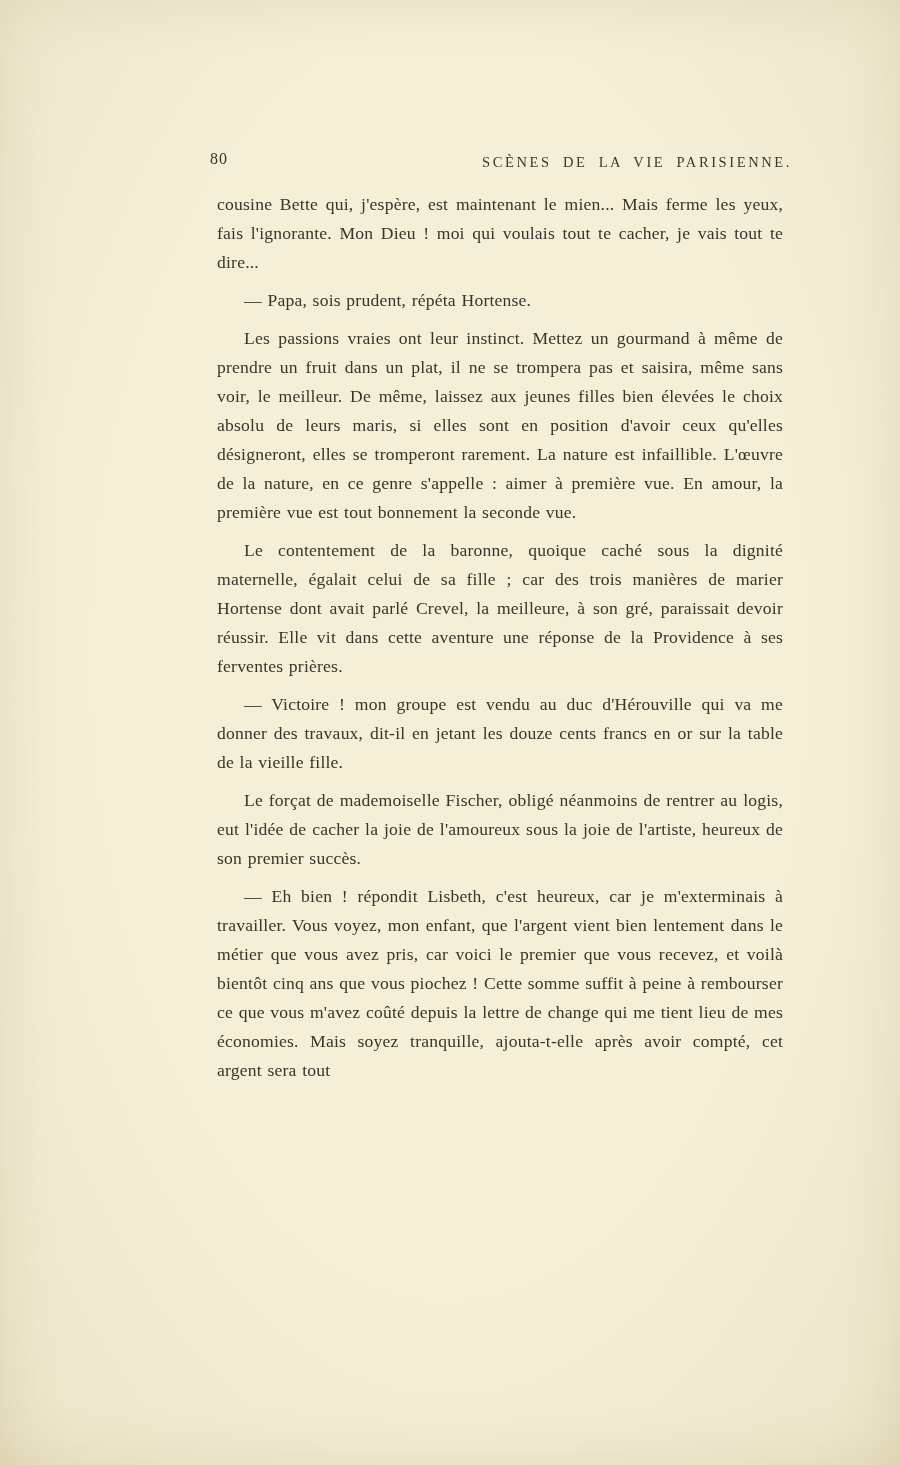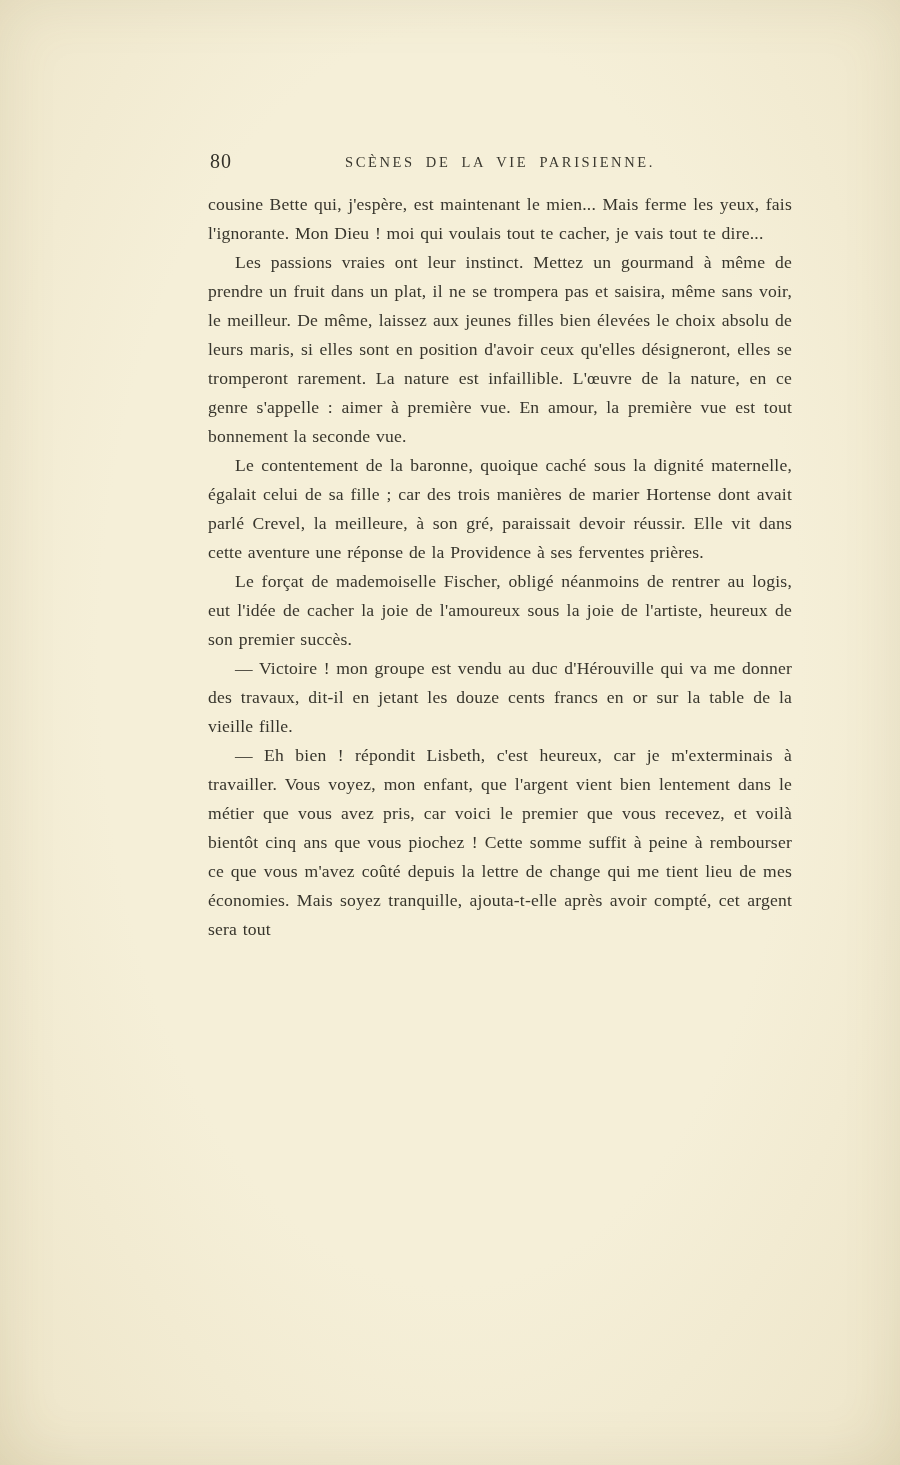--- a/index.html
+++ b/index.html
@@ -27,36 +27,36 @@
   }
   .running-header {
     position: relative;
     height: 30px;
     margin-bottom: 10px;
   }
   .page-number {
     position: absolute;
     left: 2px;
     top: 0;
-    font-size: 20px;
+    font-size: 16px;
     letter-spacing: 1px;
     color: #34322a;
     font-family: Liberation Serif, serif;
   }
   .header-title {
     display: block;
-    text-align: center;
+    text-align: right;
     font-size: 14.5px;
     letter-spacing: 2.6px;
     word-spacing: 5px;
     padding-top: 4px;
     color: #3a382f;
   }
   .body-text p {
-    margin: 0;
+    margin: 9px;
     font-size: 17.6px;
     line-height: 29px;
     text-align: justify;
     letter-spacing: 0.2px;
     word-spacing: 1px;
     color: #37352c;
   }
   .body-text p.indent {
     text-indent: 27px;
   }
@@ -67,21 +67,22 @@
 <div class="page">
   <div class="text-block">
 
     <div class="running-header">
       <span class="page-number">80</span>
       <span class="header-title">SCÈNES DE LA VIE PARISIENNE.</span>
     </div>
 
     <div class="body-text">
       <p>cousine Bette qui, j'espère, est maintenant le mien... Mais ferme les yeux, fais l'ignorante. Mon Dieu ! moi qui voulais tout te cacher, je vais tout te dire...</p>
+      <p class="indent">— Papa, sois prudent, répéta Hortense.</p>
       <p class="indent">Les passions vraies ont leur instinct. Mettez un gourmand à même de prendre un fruit dans un plat, il ne se trompera pas et saisira, même sans voir, le meilleur. De même, laissez aux jeunes filles bien élevées le choix absolu de leurs maris, si elles sont en position d'avoir ceux qu'elles désigneront, elles se tromperont rarement. La nature est infaillible. L'œuvre de la nature, en ce genre s'appelle : aimer à première vue. En amour, la première vue est tout bonnement la seconde vue.</p>
       <p class="indent">Le contentement de la baronne, quoique caché sous la dignité maternelle, égalait celui de sa fille ; car des trois manières de marier Hortense dont avait parlé Crevel, la meilleure, à son gré, paraissait devoir réussir. Elle vit dans cette aventure une réponse de la Providence à ses ferventes prières.</p>
+      <p class="indent">— Victoire ! mon groupe est vendu au duc d'Hérouville qui va me donner des travaux, dit-il en jetant les douze cents francs en or sur la table de la vieille fille.</p>
       <p class="indent">Le forçat de mademoiselle Fischer, obligé néanmoins de rentrer au logis, eut l'idée de cacher la joie de l'amoureux sous la joie de l'artiste, heureux de son premier succès.</p>
-      <p class="indent">— Victoire ! mon groupe est vendu au duc d'Hérouville qui va me donner des travaux, dit-il en jetant les douze cents francs en or sur la table de la vieille fille.</p>
       <p class="indent">— Eh bien ! répondit Lisbeth, c'est heureux, car je m'exterminais à travailler. Vous voyez, mon enfant, que l'argent vient bien lentement dans le métier que vous avez pris, car voici le premier que vous recevez, et voilà bientôt cinq ans que vous piochez ! Cette somme suffit à peine à rembourser ce que vous m'avez coûté depuis la lettre de change qui me tient lieu de mes économies. Mais soyez tranquille, ajouta-t-elle après avoir compté, cet argent sera tout</p>
     </div>
 
   </div>
 </div>
 
 </body></html>

